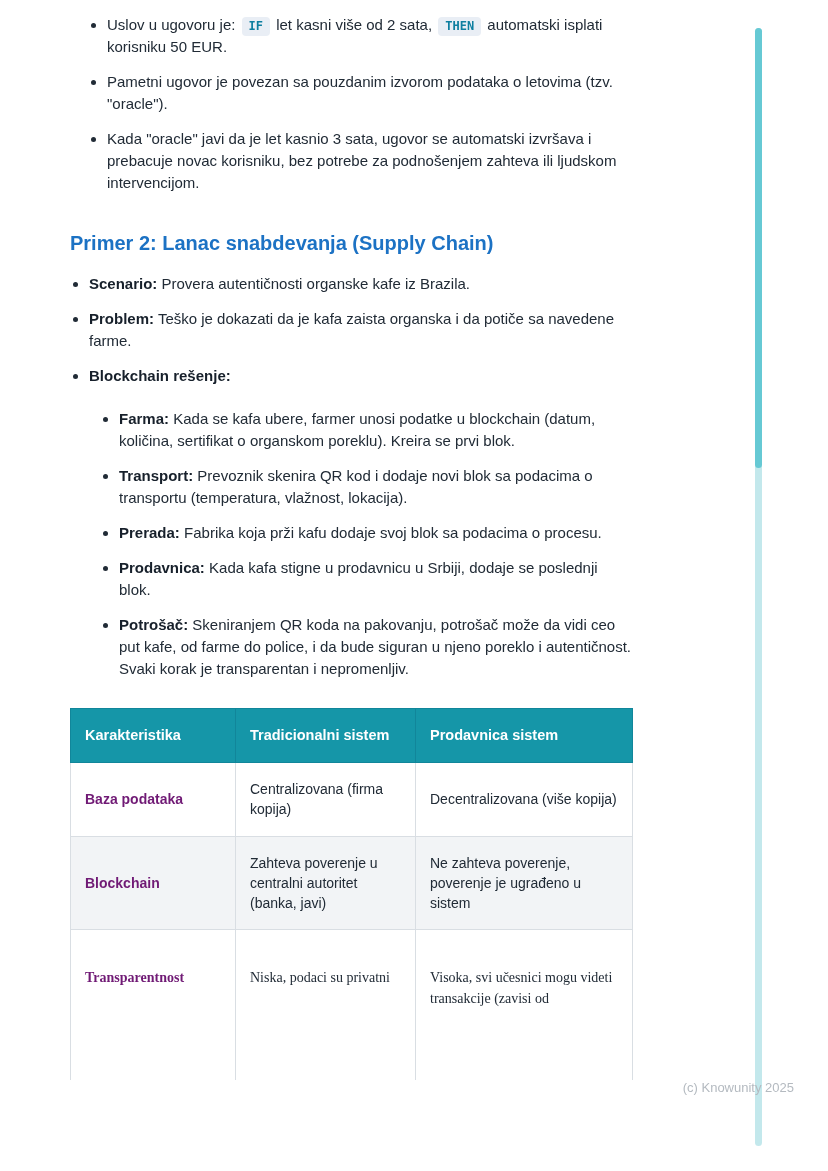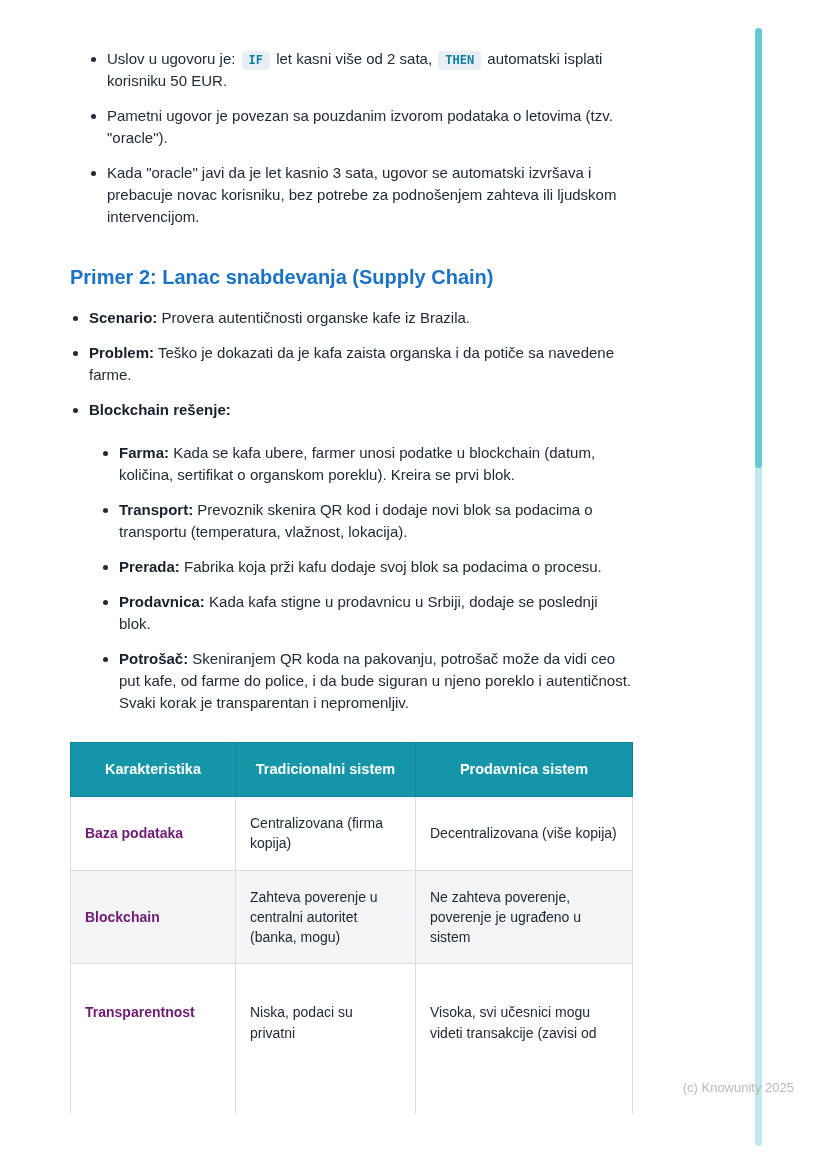--- a/index.html
+++ b/index.html
@@ -4,21 +4,21 @@
 <style>
   * { margin: 0; padding: 0; box-sizing: border-box; }
   html, body {
     width: 828px; height: 1171px;
     background: #ffffff;
     font-family: "Liberation Sans", "DejaVu Sans", sans-serif;
     color: #212b36;
     overflow: hidden;
   }
   .page { position: relative; width: 828px; height: 1171px; background: #ffffff; }
-  .content { position: absolute; left: 70px; top: 48px; width: 562px; font-size: 15px; line-height: 1.47; }
+  .content { position: absolute; left: 70px; top: 14px; width: 562px; font-size: 15px; line-height: 1.47; }
 
   ul.list { list-style: disc; }
   ul.top-list { padding-left: 37px; }
   ul.main-list { padding-left: 19px; }
   ul.sub-list { padding-left: 30px; margin-top: 20px; }
   ul.list li { margin-bottom: 13px; }
   ul.list li::marker { color: #212b36; }
 
   .heading {
     color: var(--heading-color, #1c72c4);
@@ -40,33 +40,33 @@
   }
 
   table.compare-table {
     border-collapse: collapse; table-layout: fixed;
     width: 562px; margin-top: 28px;
     font-size: 14px; line-height: 1.45;
   }
   col.c1 { width: 165px; } col.c2 { width: 180px; } col.c3 { width: 217px; }
   thead th {
     background: var(--table-header-bg, #1596a8);
-    color: #ffffff; font-weight: 700; text-align: center;
+    color: #ffffff; font-weight: 700; text-align: left;
     padding: 16px 14px; font-size: 14.5px;
     border: 1px solid #11869a;
   }
   tbody th, tbody td {
     padding: 16px 14px;
     border: 1px solid #d9dee3;
     vertical-align: middle; text-align: left;
   }
   tbody th { font-weight: 700; color: #701a75; }
   tbody tr:nth-child(even) { background: #f2f4f6; }
   tbody tr:last-child { height: 150px; }
-  tbody tr:last-child th, tbody tr:last-child td { border-bottom: none; vertical-align: top; padding-top: 38px; }
+  tbody tr:last-child th, tbody tr:last-child td { border-bottom: none; vertical-align: top; padding-top: 38px; font-family: Liberation Serif, serif; }
 
   .scroll-track {
     position: absolute; top: 28px; right: 66px;
     width: 7px; height: 1118px;
     background: var(--scroll-track, #c3e8ec);
     border-radius: 4px;
   }
   .scroll-thumb {
     position: absolute; top: 0; left: 0;
     width: 7px; height: 440px;
@@ -119,21 +119,21 @@
           </tr>
       </thead>
       <tbody id="table-body">
           <tr>
             <th>Baza podataka</th>
             <td>Centralizovana (firma kopija)</td>
             <td>Decentralizovana (više kopija)</td>
           </tr>
           <tr>
             <th>Blockchain</th>
-            <td>Zahteva poverenje u centralni autoritet (banka, mogu)</td>
+            <td>Zahteva poverenje u centralni autoritet (banka, javi)</td>
             <td>Ne zahteva poverenje, poverenje je ugrađeno u sistem</td>
           </tr>
           <tr>
             <th>Transparentnost</th>
             <td>Niska, podaci su privatni</td>
             <td>Visoka, svi učesnici mogu videti transakcije (zavisi od</td>
           </tr>
         </tbody>
     </table>
 

